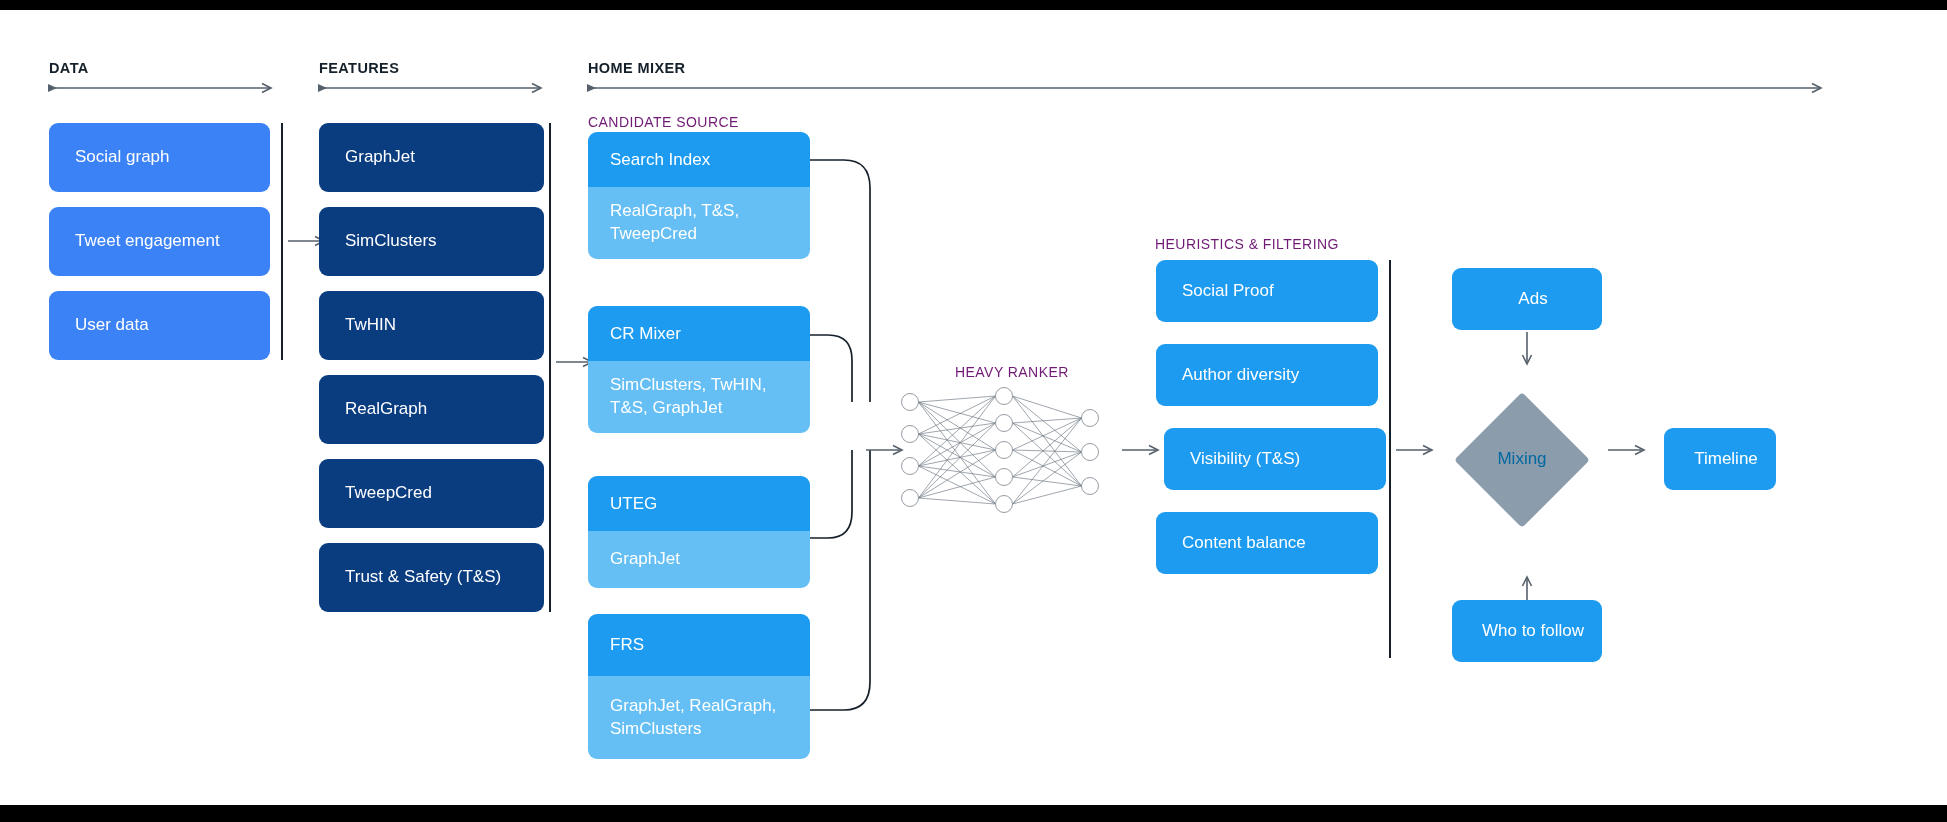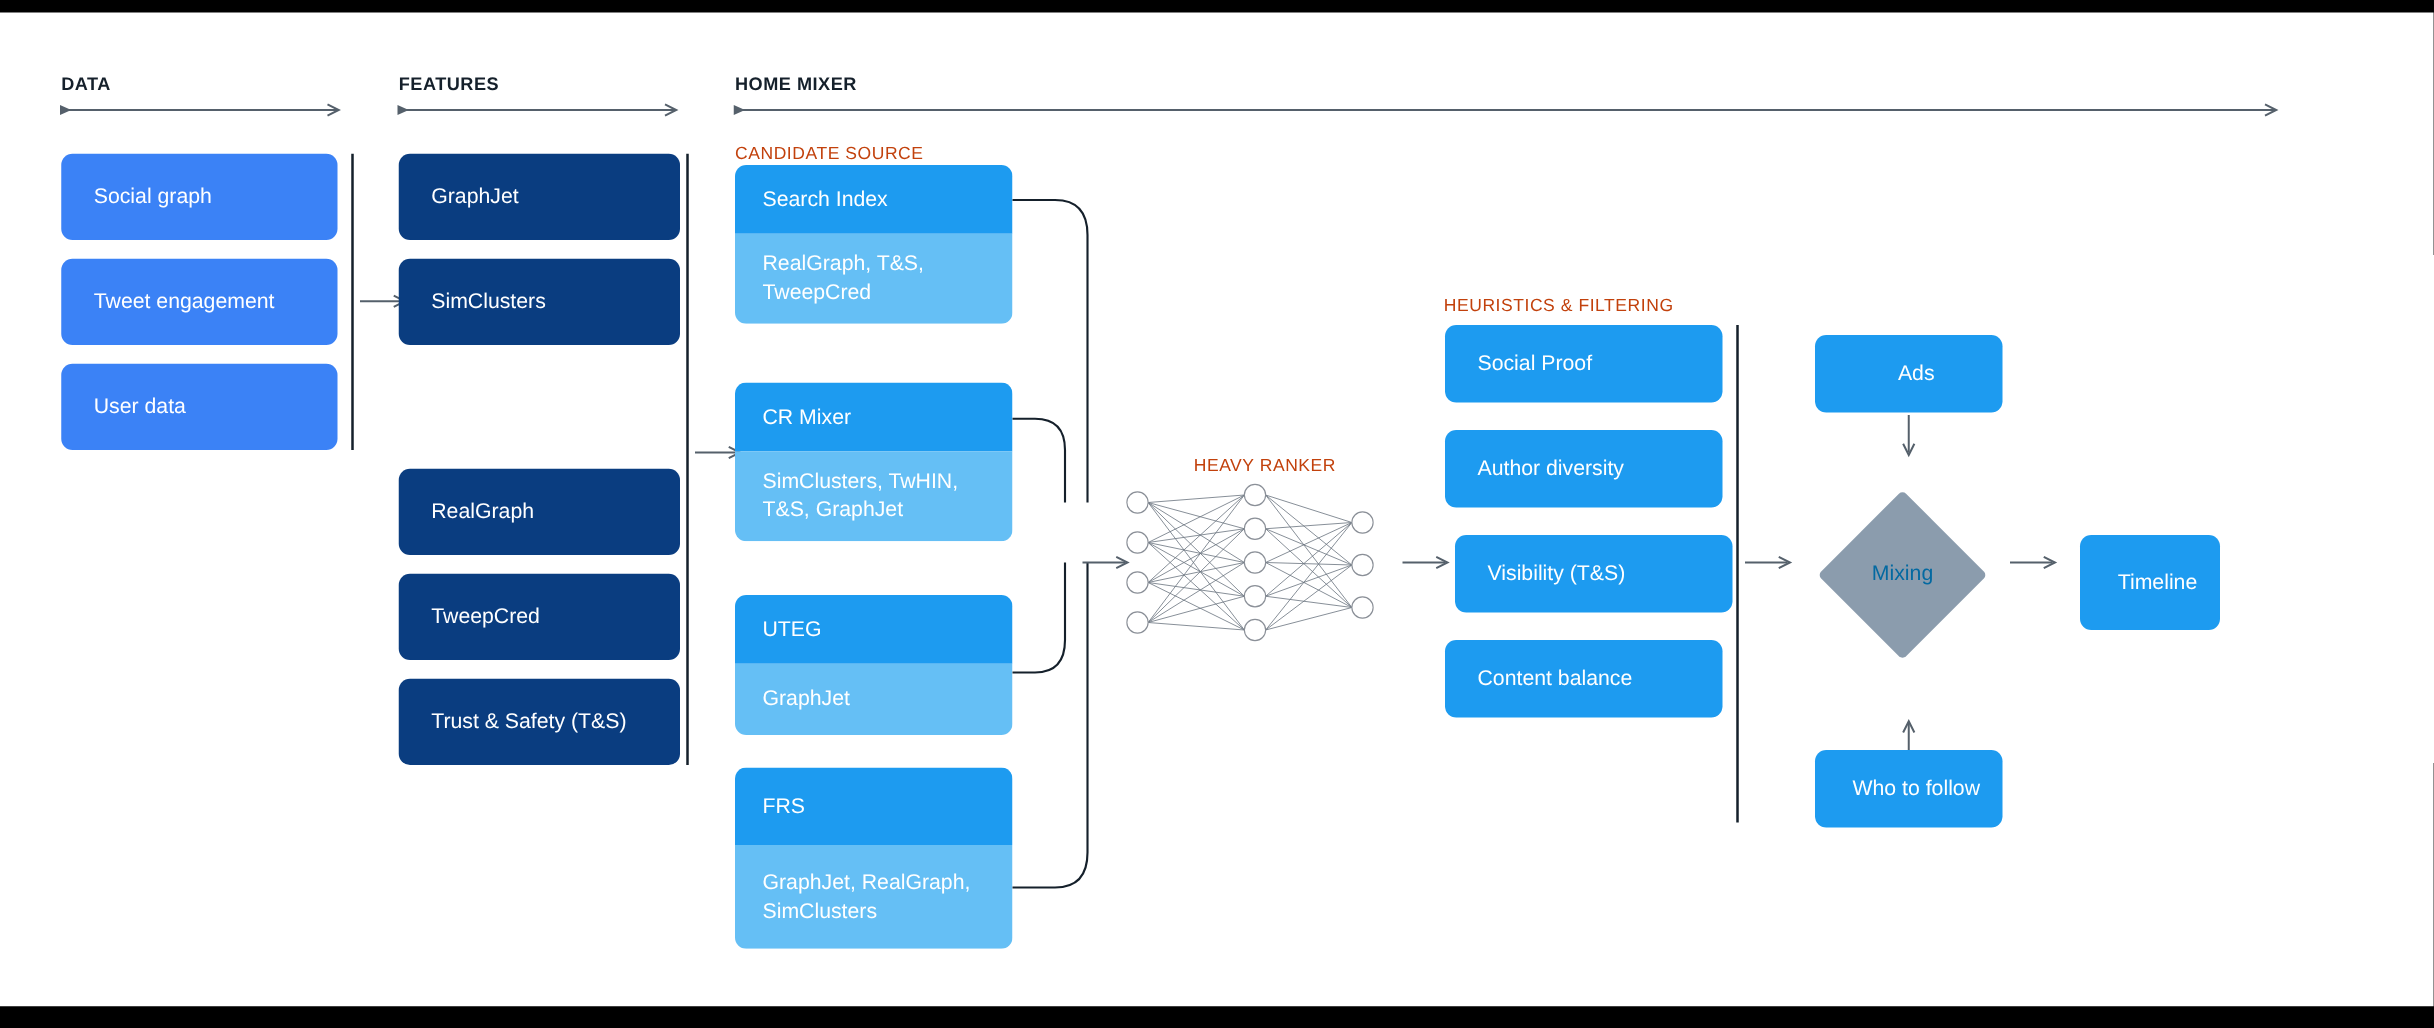--- a/index.html
+++ b/index.html
@@ -31,21 +31,21 @@
     font-weight: bold;
     letter-spacing: 0.4px;
     color: #15202b;
     white-space: nowrap;
   }
   .sub-head {
     position: absolute;
     font-size: 14px;
     font-weight: normal;
     letter-spacing: 0.45px;
-    color: #c2410c;
+    color: #701a75;
     white-space: nowrap;
   }
 
   
   .hrule { position: absolute; height: 12px; }
   .hrule svg { display: block; overflow: visible; }
 
   
   .node {
     position: absolute;
@@ -169,20 +169,23 @@
         <line x1="0" y1="6" x2="34" y2="6" stroke="#55606B" stroke-width="1.6"></line>
         <path d="M27 1.5 L36 6 L27 10.5" fill="none" stroke="#55606B" stroke-width="1.6"></path>
       </svg>
     </div>
 
     <div class="node feat" style="left:319px; top:113px; width:225px; height:69px;">
       <span>GraphJet</span>
     </div>
     <div class="node feat" style="left:319px; top:197px; width:225px; height:69px;">
       <span>SimClusters</span>
+    </div>
+    <div class="node feat" style="left:319px; top:281px; width:225px; height:69px;">
+      <span>TwHIN</span>
     </div>
     <div class="node feat" style="left:319px; top:365px; width:225px; height:69px;">
       <span>RealGraph</span>
     </div>
     <div class="node feat" style="left:319px; top:449px; width:225px; height:69px;">
       <span>TweepCred</span>
     </div>
     <div class="node feat" style="left:319px; top:533px; width:225px; height:69px;">
       <span>Trust &amp; Safety (T&amp;S)</span>
     </div>
@@ -333,21 +336,21 @@
     <div class="diamond" style="left:1474px; top:402px; width:96px; height:96px;"></div>
     <div class="diamond-label" style="left:1452px; top:434px; width:140px; height:30px;">Mixing</div>
 
     <div class="conn" style="left:1608px; top:434px;">
       <svg width="42" height="12" viewBox="0 0 42 12">
         <line x1="0" y1="6" x2="34" y2="6" stroke="#55606B" stroke-width="1.6"></line>
         <path d="M27 1.5 L36 6 L27 10.5" fill="none" stroke="#55606B" stroke-width="1.6"></path>
       </svg>
     </div>
 
-    <div class="node out" style="left:1664px; top:418px; width:112px; height:76px;">
+    <div class="node out" style="left:1664px; top:418px; width:112px; height:62px;">
       <span>Timeline</span>
     </div>
 
     <div class="conn" style="left:1521px; top:562px;">
       <svg width="12" height="38" viewBox="0 0 12 38">
         <line x1="6" y1="38" x2="6" y2="6" stroke="#55606B" stroke-width="1.6"></line>
         <path d="M1.5 14 L6 5 L10.5 14" fill="none" stroke="#55606B" stroke-width="1.6"></path>
       </svg>
     </div>
 

